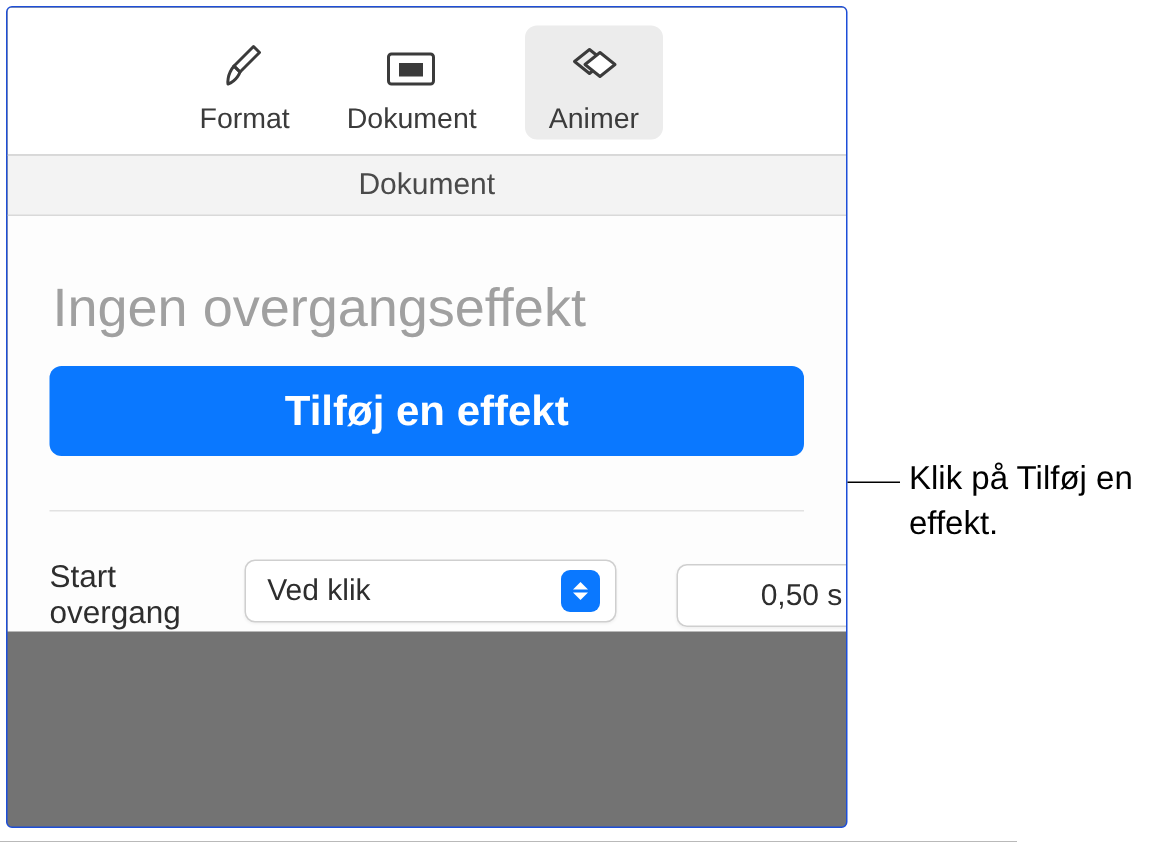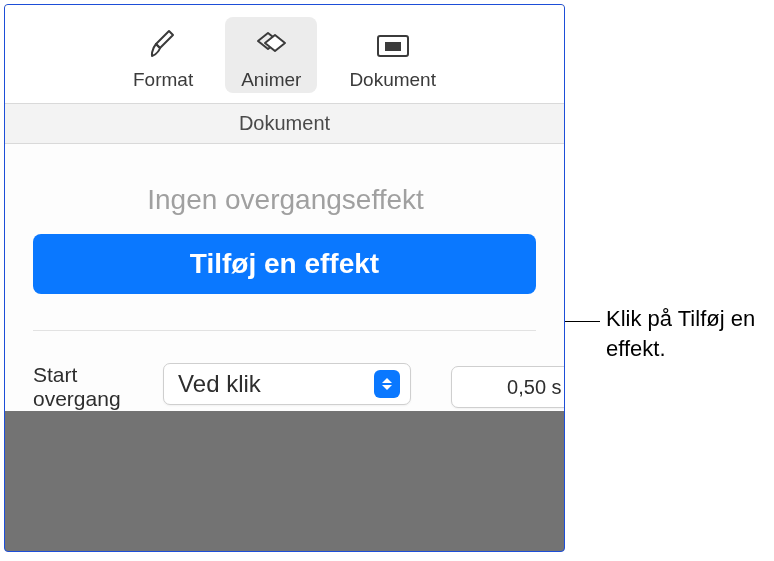--- a/index.html
+++ b/index.html
@@ -64,24 +64,23 @@
       text-align: center;
       padding: 8px 0;
       font-size: 20px;
       color: #4a4a4a;
     }
     .content {
       padding: 18px 28px 0 28px;
       background: #fdfdfd;
     }
     .no-effect-text {
-      font-size: 28px;
+      font-size: 36px;
       color: #a0a0a0;
       margin: 22px 0 18px 2px;
-      text-align: center;
     }
     .add-effect-btn {
       width: 100%;
       background: #0a78ff;
       color: #fff;
       border: none;
       border-radius: 8px;
       font-size: 28px;
       font-weight: 600;
       padding: 14px 0;
@@ -113,21 +112,21 @@
       border: 1px solid #cfcfcf;
       border-radius: 7px;
       background: #fff;
       display: flex;
       align-items: center;
       padding: 0 10px 0 14px;
       cursor: pointer;
       box-shadow: 0 1px 2px rgba(0,0,0,0.05);
     }
     .select-text {
-      font-size: 24px;
+      font-size: 20px;
       color: #2e2e2e;
       flex: 1;
     }
     .select-arrows {
       width: 26px;
       height: 28px;
       background: #0a78ff;
       border-radius: 6px;
       display: flex;
       flex-direction: column;
@@ -224,38 +223,38 @@
     <div class="toolbar-item">
       <span class="toolbar-icon">
         <svg width="36" height="36" viewBox="0 0 36 36">
           <path d="M24 4 L28 8 L15 21 L11 17 Z" fill="none" stroke="#3b3b3b" stroke-width="2" stroke-linejoin="round"></path>
           <path d="M11 17 L15 21 C15 21 13 27 7 29 C7 29 6 23 11 17 Z" fill="none" stroke="#3b3b3b" stroke-width="2" stroke-linejoin="round"></path>
         </svg>
       </span>
       <span class="toolbar-label">Format</span>
     </div>
 
+    <div class="toolbar-item">
+      <span class="toolbar-icon">
+        <svg width="40" height="36" viewBox="0 0 40 36">
+          <rect x="5" y="9" width="30" height="20" rx="2" fill="none" stroke="#3b3b3b" stroke-width="2"></rect>
+          <rect x="12" y="15" width="16" height="9" fill="#3b3b3b"></rect>
+        </svg>
+      </span>
+      <span class="toolbar-label">Dokument</span>
+    </div>
+
     <div class="toolbar-item selected">
       <span class="toolbar-icon">
         <svg width="40" height="36" viewBox="0 0 40 36">
           <path d="M7 14 L17 6 L27 14 L17 22 Z" fill="none" stroke="#3b3b3b" stroke-width="2" stroke-linejoin="round"></path>
           <path d="M14 16 L24 8 L34 16 L24 24 Z" fill="#ffffff" stroke="#3b3b3b" stroke-width="2" stroke-linejoin="round"></path>
         </svg>
       </span>
       <span class="toolbar-label">Animer</span>
-    </div>
-
-    <div class="toolbar-item">
-      <span class="toolbar-icon">
-        <svg width="40" height="36" viewBox="0 0 40 36">
-          <rect x="5" y="9" width="30" height="20" rx="2" fill="none" stroke="#3b3b3b" stroke-width="2"></rect>
-          <rect x="12" y="15" width="16" height="9" fill="#3b3b3b"></rect>
-        </svg>
-      </span>
-      <span class="toolbar-label">Dokument</span>
     </div>
   </div>
 
   <div class="subheader">
     <span>Dokument</span>
   </div>
 
   <div class="content">
     <div class="no-effect-text">Ingen overgangseffekt</div>
 

